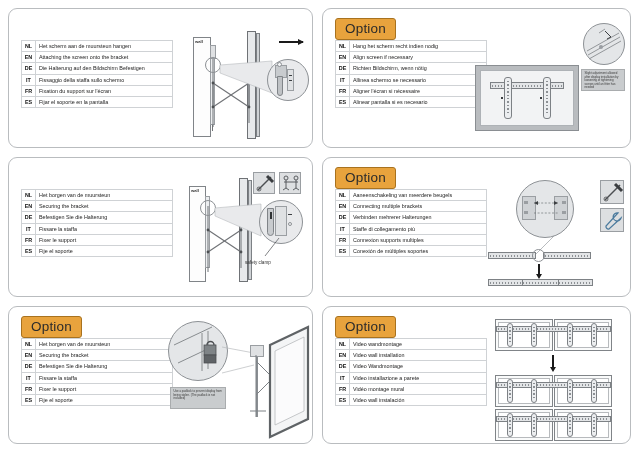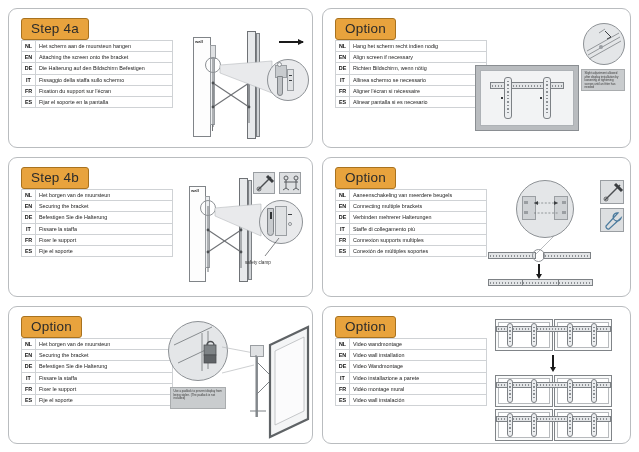--- a/index.html
+++ b/index.html
@@ -111,21 +111,20 @@
     border-top:5px solid #1a1a1a;border-left:3.2px solid transparent;border-right:3.2px solid transparent;
   }
   svg{display:block;overflow:visible;}
 </style>
 </head>
 <body>
 
 <div class="page">
 
   <div class="panel p0">
-    <div class="badge">Step 4a</div>
     <table class="langtable">
       <tbody>
           <tr>
             <td class="code">NL</td>
             <td>Het scherm aan de muursteun hangen</td>
           </tr>
       <tr>
             <td class="code">EN</td>
             <td>Attaching the screen onto the bracket</td>
           </tr>
@@ -245,21 +244,20 @@
       <div class="rail" style="left:17px;top:61px;width:74px;height:7px;"></div>
 
       <div class="armv" style="left:31px;top:56px;width:8px;height:42px;"></div>
       <div class="armv" style="left:70px;top:56px;width:8px;height:42px;"></div>
       <div class="ln" style="left:28px;top:76px;width:2px;height:2px;background:#3c3f42;"></div>
       <div class="ln" style="left:67px;top:76px;width:2px;height:2px;background:#3c3f42;"></div>
     </div>
   </div>
 
   <div class="panel p2">
-    <div class="badge">Step 4b</div>
     <table class="langtable">
       <tbody>
           <tr>
             <td class="code">NL</td>
             <td>Het borgen van de muursteun</td>
           </tr>
       <tr>
             <td class="code">EN</td>
             <td>Securing the bracket</td>
           </tr>

